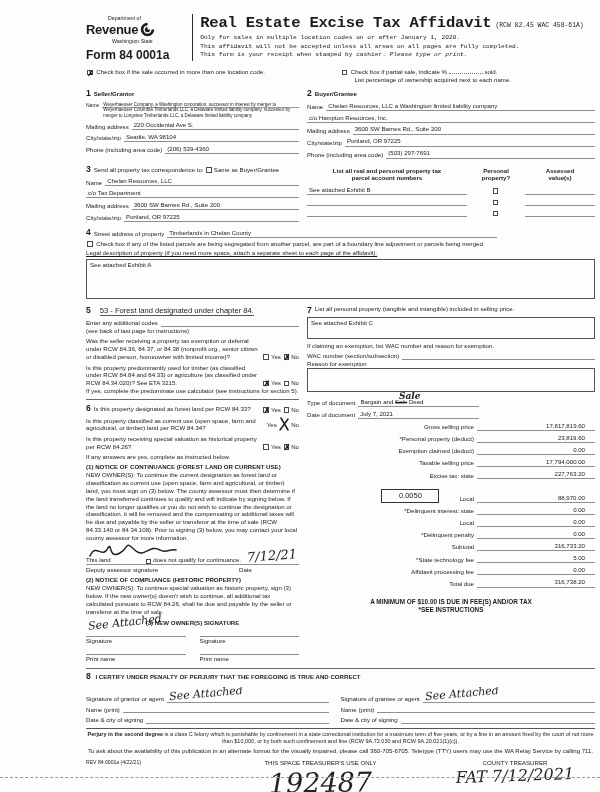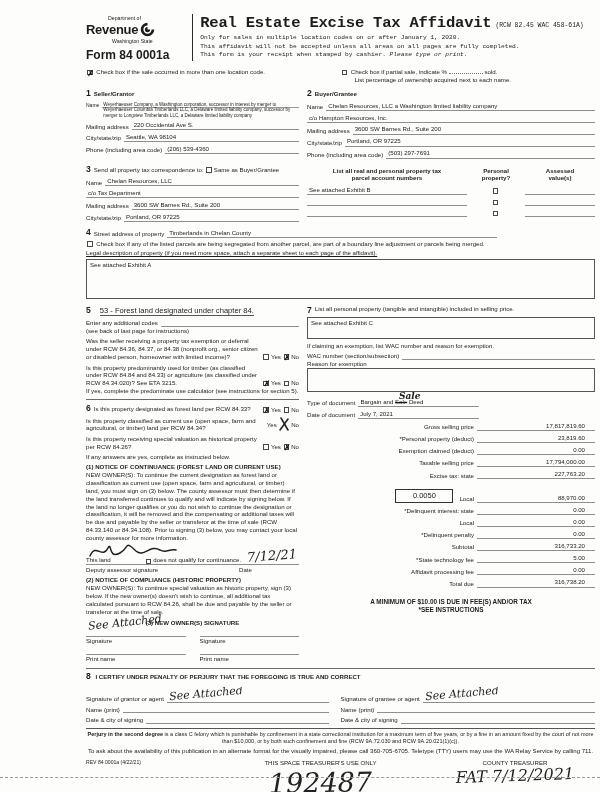--- a/index.html
+++ b/index.html
@@ -70,21 +70,21 @@
 
   .handw { font-family:"DejaVu Serif", serif; font-style:italic; color:#222; }
   .sigline { position:relative; }
   .scrawl { position:absolute; left:0; top:-10px; }
 
   
   .finrow { display:flex; align-items:flex-end; margin-top:2.8px; }
   .fsp { flex:1; }
   .flab { white-space:nowrap; }
   .fval { width:118px; border-bottom:1px solid #8f8f8f; text-align:right; padding:0 10px 0.5px 0; margin-left:3px; }
-  .ratebox { width:58px; border:1.2px solid #333; text-align:center; font-size:7.5px; padding:1px 0; margin-right:6px; }
+  .ratebox { width:58px; border:1.2px solid #333; text-align:center; font-size:7.5px; padding:1px 0; margin-right:20px; }
   .minnote { text-align:center; font-weight:bold; font-size:6.4px; margin-top:10px; }
 
   
   .sec8 { border-top:1px solid #6a6a6a; margin-top:5px; padding-top:2px; }
   .sec8 .halves { display:flex; }
   .sec8 .h { width:50%; padding-right:12px; }
 
   .perjury { font-size:5.5px; margin-top:4px; text-align:center; border-top:1.4px solid #555; padding-top:2px; }
   .altfmt { font-size:6.1px; text-align:center; margin-top:2px; }
 

